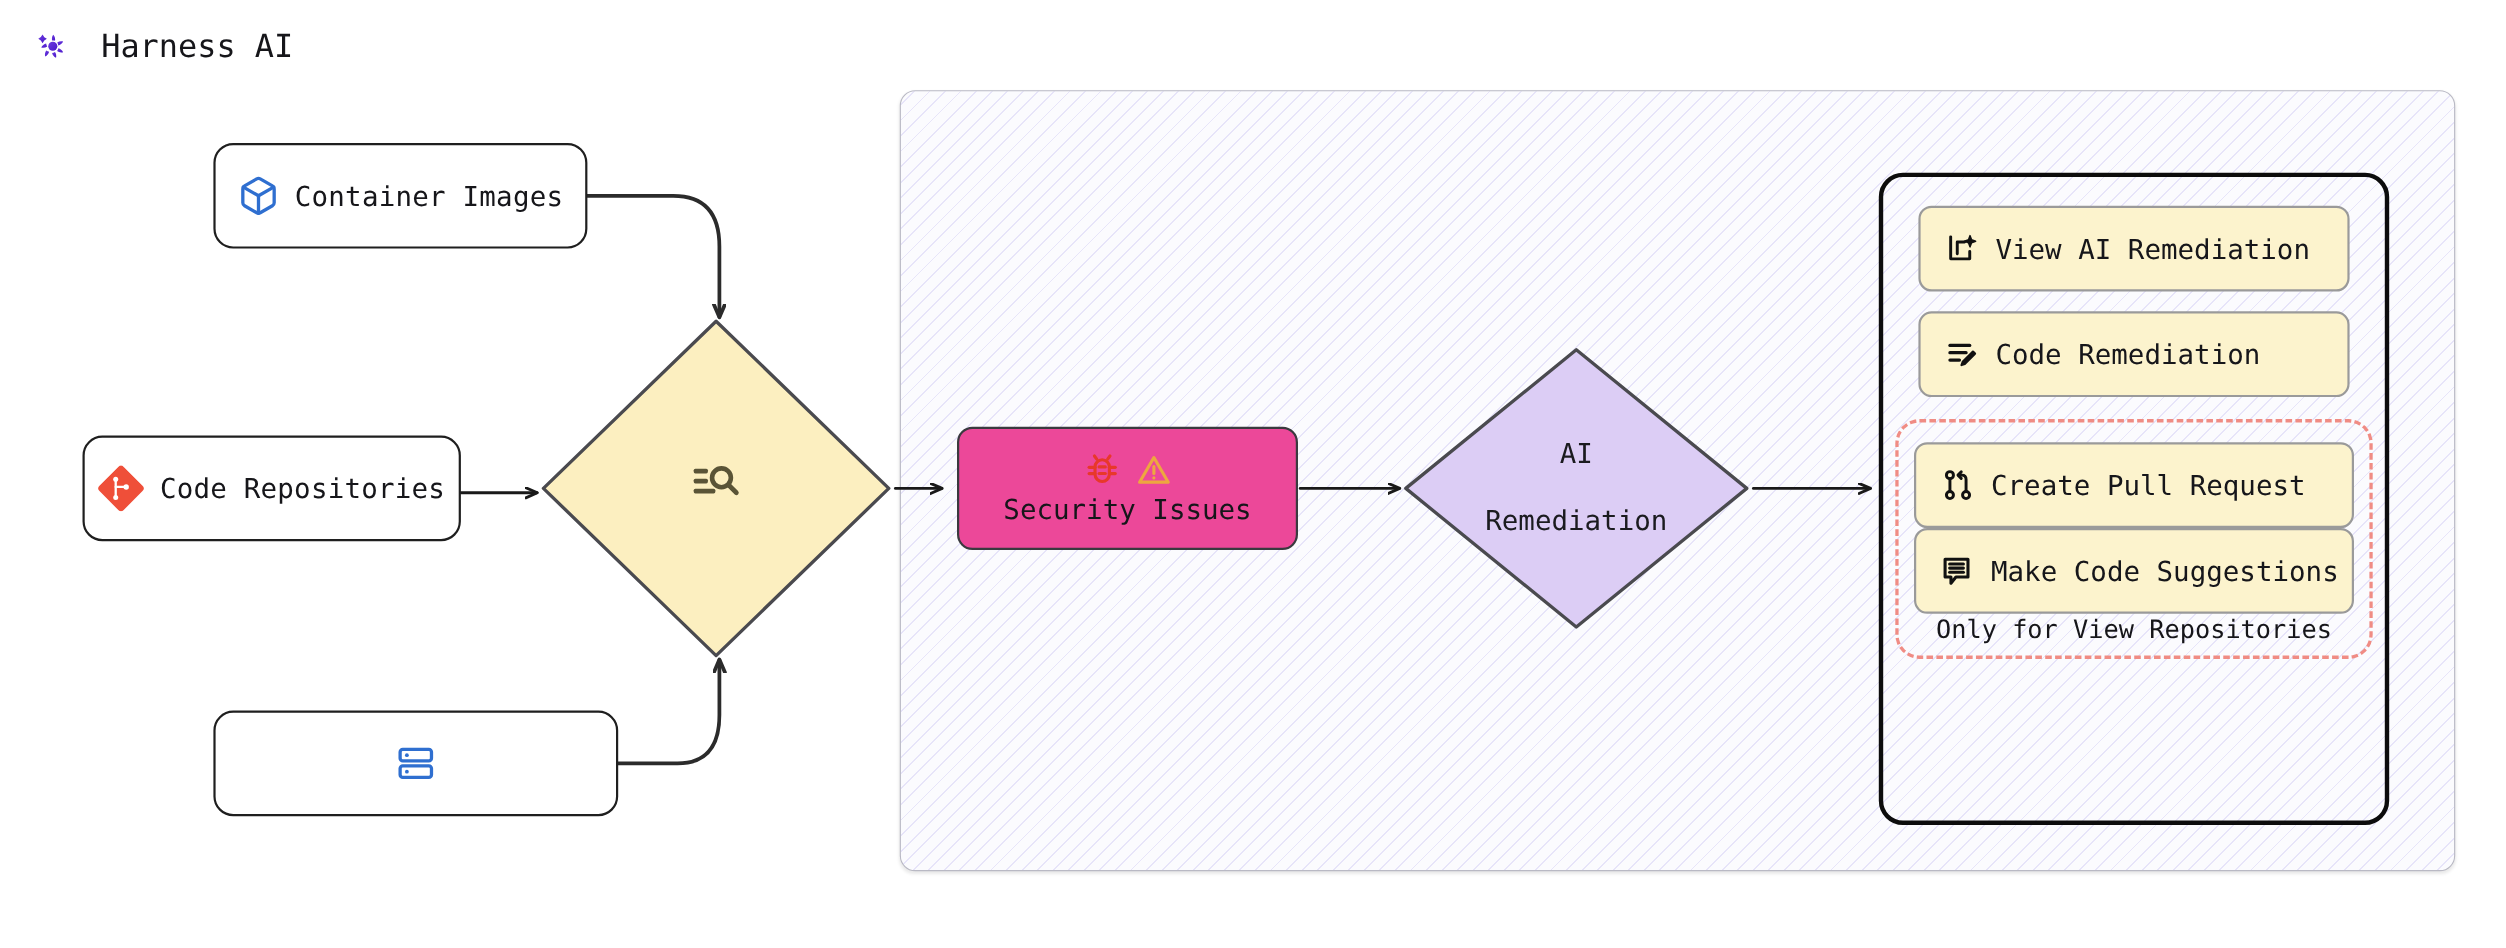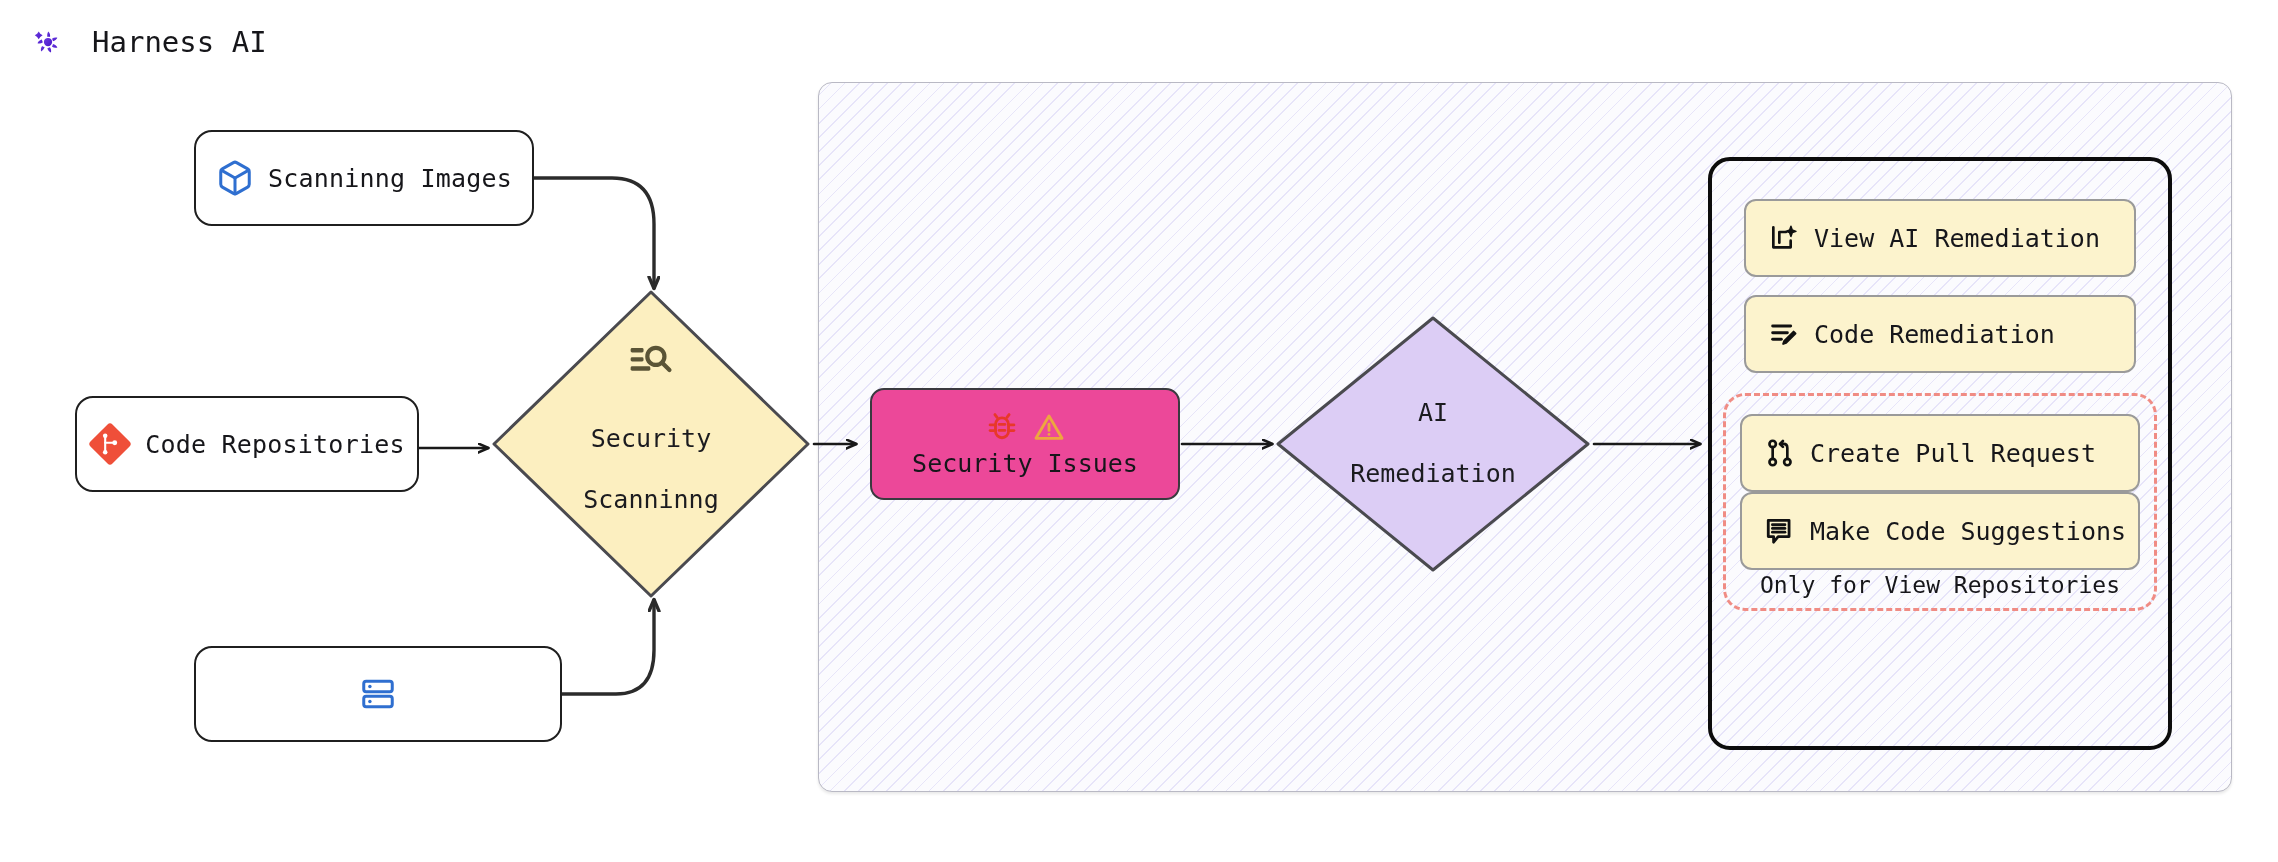--- a/index.html
+++ b/index.html
@@ -156,21 +156,21 @@
     background: transparent;
     z-index: 8;
   }
   #actions-inner {
     position: absolute;
     left: 1708px;
     top: 157px;
     width: 464px;
     height: 593px;
     box-sizing: border-box;
-    padding: 42px 22px;
+    padding: 30px 22px;
     display: flex;
     flex-direction: column;
     align-items: center;
     gap: 18px;
     z-index: 11;
   }
 
   .action-btn {
     box-sizing: border-box;
     width: 392px;
@@ -261,21 +261,21 @@
   </svg>
 
   <div class="node src-node" style="left:194px; top:130px; width:340px; height:96px;">
     <span>
       <svg class="icon-svg" width="38" height="38" viewBox="0 0 24 24" fill="none" stroke="#2f6fd0" stroke-width="1.9" stroke-linecap="round" stroke-linejoin="round">
         <path d="M21 16V8a2 2 0 0 0-1-1.73l-7-4a2 2 0 0 0-2 0l-7 4A2 2 0 0 0 3 8v8a2 2 0 0 0 1 1.73l7 4a2 2 0 0 0 2 0l7-4A2 2 0 0 0 21 16z"></path>
         <path d="M3.3 7L12 12l8.7-5"></path>
         <path d="M12 22V12"></path>
       </svg>
     </span>
-    <span class="src-label">Scanninng Images</span>
+    <span class="src-label">Container Images</span>
   </div>
 
   <div class="node src-node" style="left:75px; top:396px; width:344px; height:96px;">
     <span>
       <svg class="icon-svg" width="42" height="42" viewBox="0 0 48 48" aria-hidden="true">
         <rect x="6.2" y="6.2" width="35.6" height="35.6" rx="4" transform="rotate(45 24 24)" fill="#ef4f39"></rect>
         <g fill="none" stroke="#ffffff" stroke-width="2.4" stroke-linecap="round">
           <path d="M18.5 16.5 L18.5 31.5"></path>
           <path d="M18.5 22.5 L27.5 22.5"></path>
         </g>
@@ -309,24 +309,20 @@
             <rect x="1" y="4.5" width="9.5" height="3.2" rx="1.1"></rect>
             <rect x="1" y="11.2" width="9.5" height="3.2" rx="1.1"></rect>
             <rect x="1" y="17.9" width="14.5" height="3.2" rx="1.1"></rect>
           </g>
           <g fill="none" stroke="#5a5436" stroke-width="3.1" stroke-linecap="round">
             <circle cx="19.6" cy="10.6" r="6.3"></circle>
             <path d="M24.4 15.4 L29.6 20.6"></path>
           </g>
         </svg>
       </span>
-      <div class="diamond-text">
-        <div>Security</div>
-        <div>Scanninng</div>
-      </div>
     </div>
   </div>
 
   <div id="security-issues">
     <div class="si-icons">
       <span>
         <svg class="icon-svg" width="34" height="34" viewBox="0 0 24 24" fill="none" stroke="#e8382a" stroke-width="2" stroke-linecap="round" stroke-linejoin="round">
           <path d="M8.5 5.2 L7 3.2"></path>
             <path d="M15.5 5.2 L17 3.2"></path>
           <rect x="7.4" y="5.6" width="9.2" height="14" rx="4.6"></rect>

